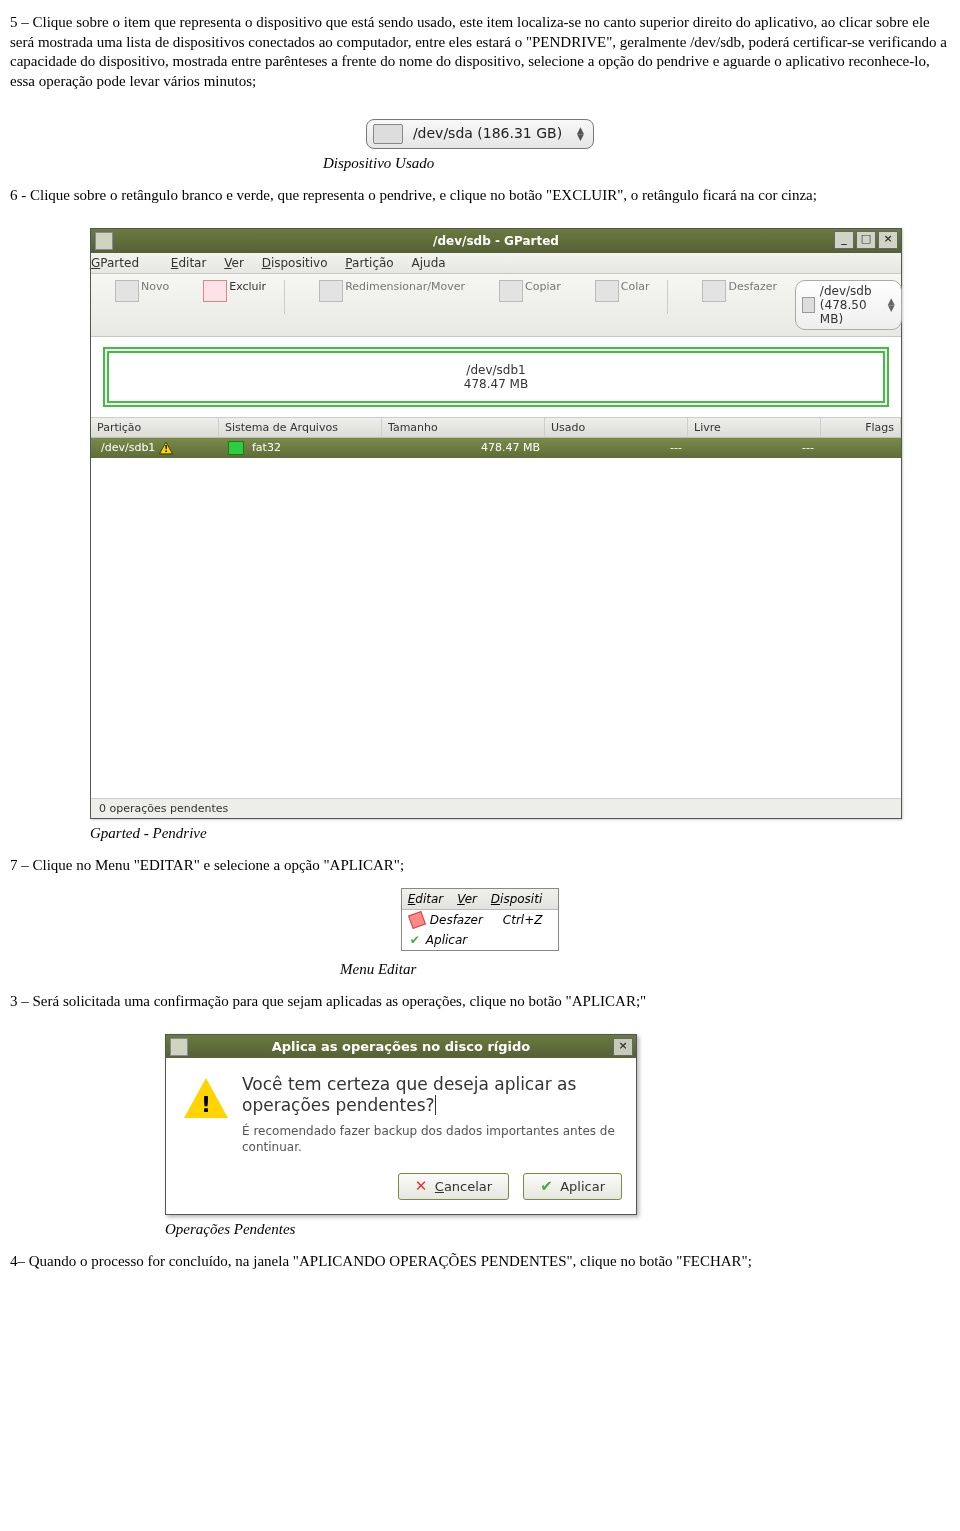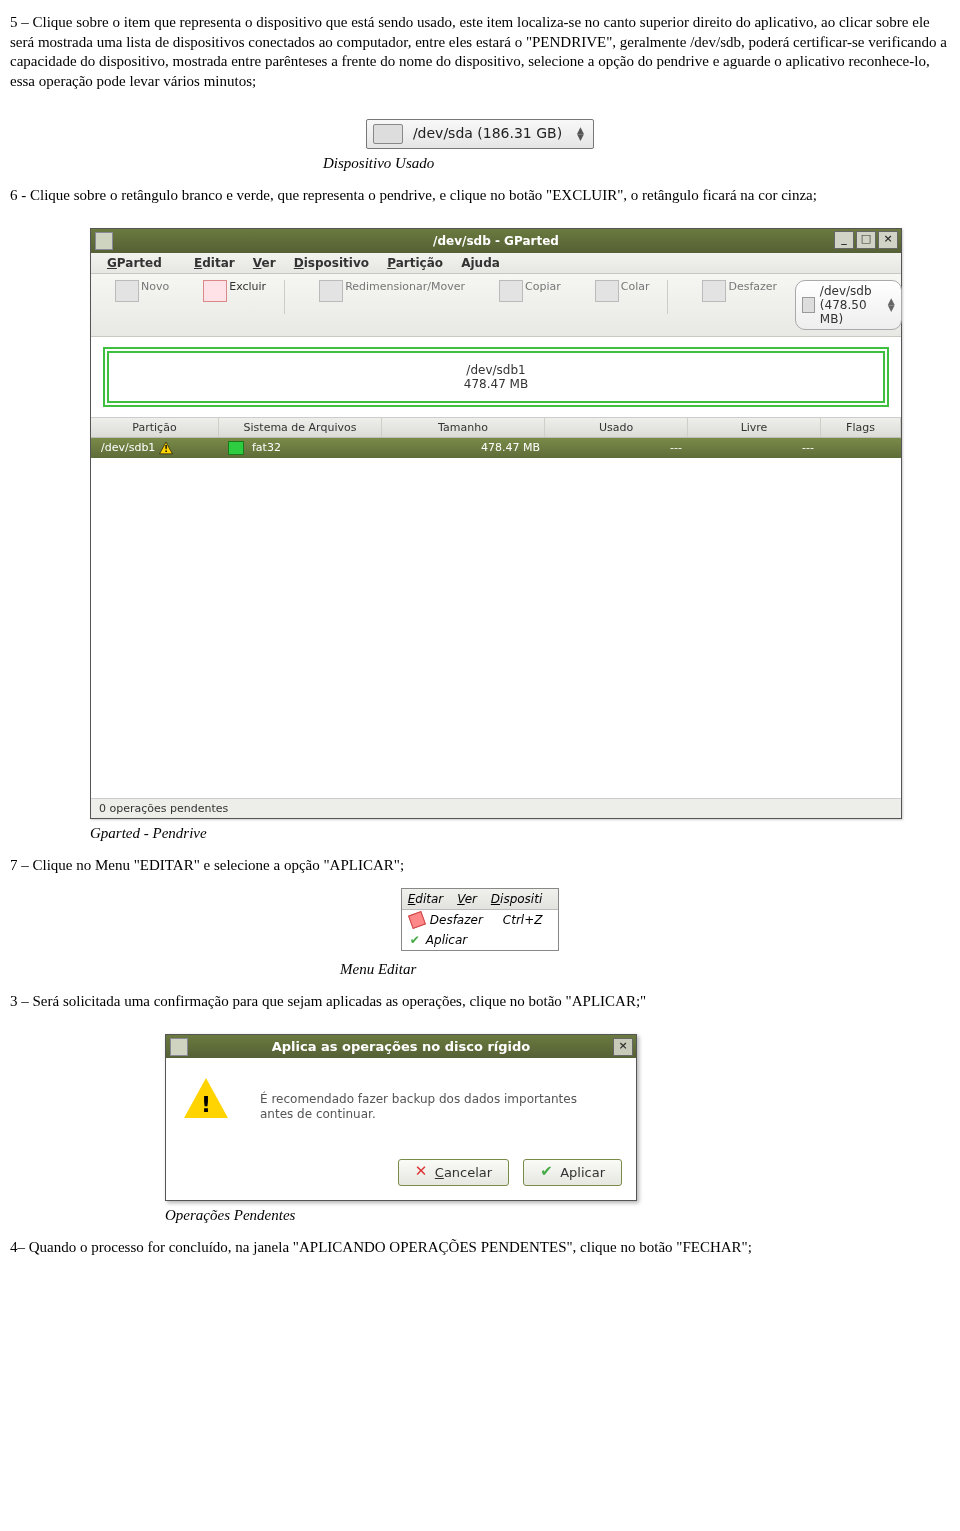--- a/index.html
+++ b/index.html
@@ -20,21 +20,21 @@
   .left-pad { padding-left: 80px; }
   .left-pad2 { padding-left: 155px; }
   .left-pad3 { padding-left: 330px; }
   .left-pad4 { padding-left: 313px; }
 
   
   .fig1-wrap { text-align:center; margin-top:28px; }
   .fig1 {
     display:inline-block;
     border:1px solid #777;
-    border-radius:2px;
+    border-radius:8px;
     background:linear-gradient(#f8f8f8,#e5e5e5);
     padding:4px 6px;
     font-family:"DejaVu Sans",Arial,sans-serif;
     font-size:14px;
     color:#222;
   }
   .fig1 .hd {
     display:inline-block;width:28px;height:18px;vertical-align:middle;
     border:1px solid #888;border-radius:2px;background:#ddd;margin-right:5px;
   }
@@ -56,21 +56,21 @@
   .gp-title {
     background:linear-gradient(#6a7a3f,#556035);
     color:#fff;font-weight:bold;text-align:center;
     padding:3px 4px;position:relative;height:18px;line-height:18px;
   }
   .gp-title .ico-left{position:absolute;left:4px;top:3px;width:16px;height:16px;background:#cfd4c0;border:1px solid #889;}
   .gp-title .wbtns{position:absolute;right:3px;top:2px;display:flex;gap:2px;}
   .gp-title .wbtn{width:18px;height:16px;background:#d0d3c6;border:1px solid #666;font-size:11px;line-height:14px;color:#333;text-align:center;}
   .gp-menu {
     background:linear-gradient(#f2f2ef,#e6e6e2);
-    padding:3px 16px;color:#333;border-bottom:1px solid #c8c8c2;font-weight:bold;
+    padding:3px 0;color:#333;border-bottom:1px solid #c8c8c2;
   }
   .gp-menu span{margin-right:14px;}
   .gp-menu span u{text-decoration:underline;}
   .gp-tool{
     background:linear-gradient(#f6f6f3,#e8e8e4);
     padding:6px 8px;border-bottom:1px solid #c8c8c2;
     display:flex;align-items:flex-start;gap:18px;color:#777;
   }
   .tb{display:flex;flex-direction:row;align-items:flex-start;font-size:11px;gap:2px;margin-left:16px;}
   .tb .ti{width:22px;height:20px;background:#e3e3e3;border:1px solid #bbb;}
@@ -83,21 +83,21 @@
   }
   .tool-dev .hd{width:22px;height:14px;border:1px solid #999;background:#ddd;}
   .tool-dev .sp{font-size:9px;line-height:7px;color:#666;}
   .gp-vis{padding:10px 12px;}
   .vis-outer{border:2px solid #3fbf3f;padding:2px;}
   .vis-inner{border:2px solid #3fbf3f;padding:10px;text-align:center;font-size:12px;color:#333;}
   .gp-head{
     background:linear-gradient(#eeeeeb,#dcdcd7);
     display:flex;font-size:11px;color:#333;border-top:1px solid #ccc;border-bottom:1px solid #bdbdb7;
   }
-  .gp-head div{padding:3px 6px;border-right:1px solid #cfcfca;text-align:center;}
+  .gp-head div{padding:3px 6px;border-right:1px solid #cfcfca;}
   .c1{width:115px;} .c2{width:150px;} .c3{width:150px;} .c4{width:130px;} .c5{width:120px;} .c6{flex:1;text-align:right;}
   .gp-row{
     background:linear-gradient(#7a8a49,#5e6c38);color:#fff;display:flex;font-size:11px;
   }
   .gp-row div{padding:3px 6px;}
   .gp-row .sw{display:inline-block;width:14px;height:12px;background:#2ecc40;border:1px solid #1a7a1a;margin-right:8px;vertical-align:middle;}
   .gp-body{height:340px;background:#fff;}
   .gp-stat{border-top:1px solid #ccc;background:#ededea;padding:3px 8px;font-size:11px;color:#333;}
 
   
@@ -127,21 +127,21 @@
   .dlg-title .xb{position:absolute;right:3px;top:3px;width:18px;height:16px;background:#c7cab8;border:1px solid #666;font-size:11px;line-height:14px;color:#333;text-align:center;}
   .dlg-body{display:flex;gap:14px;padding:16px 18px 8px;}
   .warn-tri{
     width:0;height:0;border-left:22px solid transparent;border-right:22px solid transparent;border-bottom:40px solid #ffd400;
     position:relative;margin-top:4px;
   }
   .warn-tri::before{content:"";position:absolute;left:-24px;top:-2px;width:0;height:0;border-left:24px solid transparent;border-right:24px solid transparent;border-bottom:44px solid #000;z-index:-1;}
   .warn-tri .bang{position:absolute;left:-5px;top:14px;font-weight:bold;font-size:22px;color:#000;}
   .dlg-h{font-size:17px;color:#333;margin:0 0 8px;line-height:1.25;}
   .dlg-h .cursor{border-right:1px solid #333;}
-  .dlg-p{font-size:12px;color:#555;margin:18px;}
+  .dlg-p{font-size:12px;color:#555;margin:0;}
   .dlg-btns{padding:10px 14px 14px;display:flex;justify-content:flex-end;gap:14px;border-top:0;}
   .btn{
     border:1px solid #7a8a49;background:linear-gradient(#fafaf7,#e7e7e1);
     padding:5px 16px;border-radius:3px;font-size:13px;display:flex;align-items:center;gap:6px;color:#333;
   }
   .btn .bi{width:14px;height:14px;}
   .bi-x{color:#d33;font-weight:bold;font-size:15px;line-height:12px;}
   .bi-ok{color:#4a4;font-weight:bold;font-size:15px;line-height:12px;}
 
   svg.warn-svg{width:14px;height:14px;vertical-align:middle;}
@@ -278,20 +278,21 @@
     <span>Aplica as operações no disco rígido</span>
     <span class="xb">×</span>
   </div>
   <div class="dlg-body">
     <div>
       <div class="warn-tri">
           <span class="bang">!</span>
         </div>
     </div>
     <div>
+      <p class="dlg-h"><span>Você tem certeza que deseja aplicar as operações pendentes?</span><span class="cursor"></span></p>
       <p class="dlg-p">É recomendado fazer backup dos dados importantes antes de continuar.</p>
     </div>
   </div>
   <div class="dlg-btns">
     <div class="btn">
       <span class="bi bi-x">✕</span>
       <span><u>C</u>ancelar</span>
     </div>
     <div class="btn">
       <span class="bi bi-ok">✔</span>

